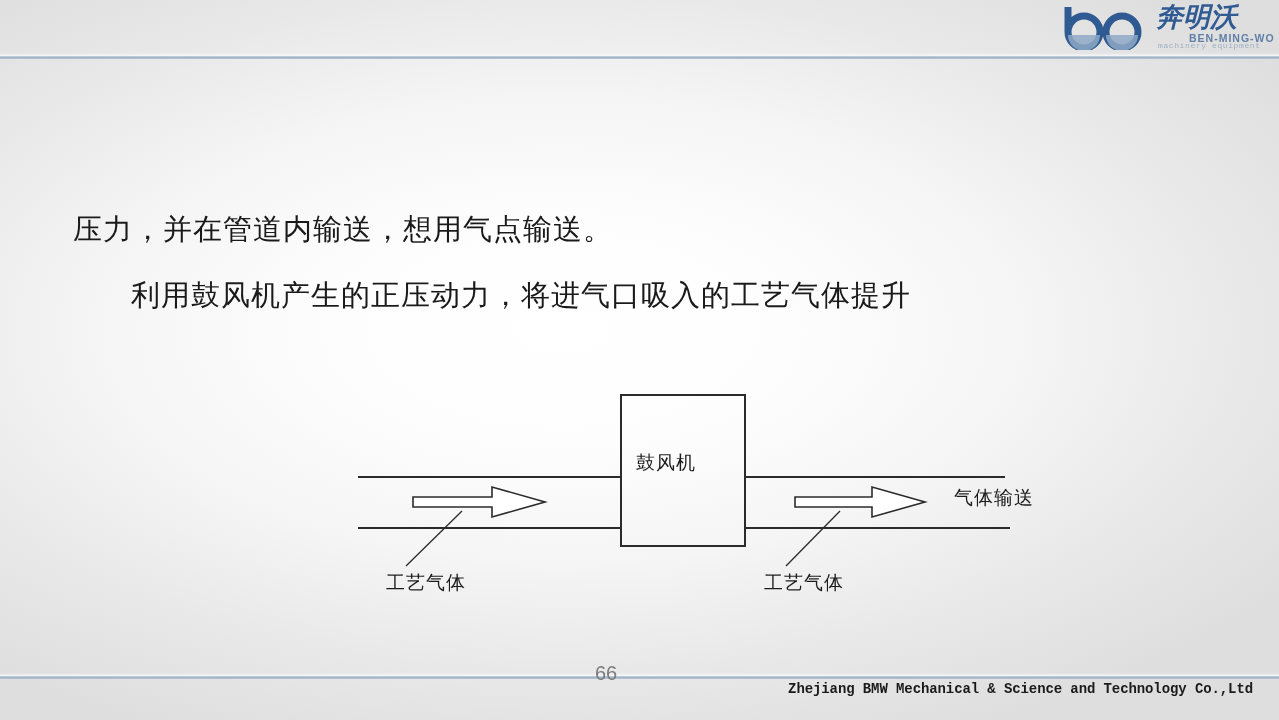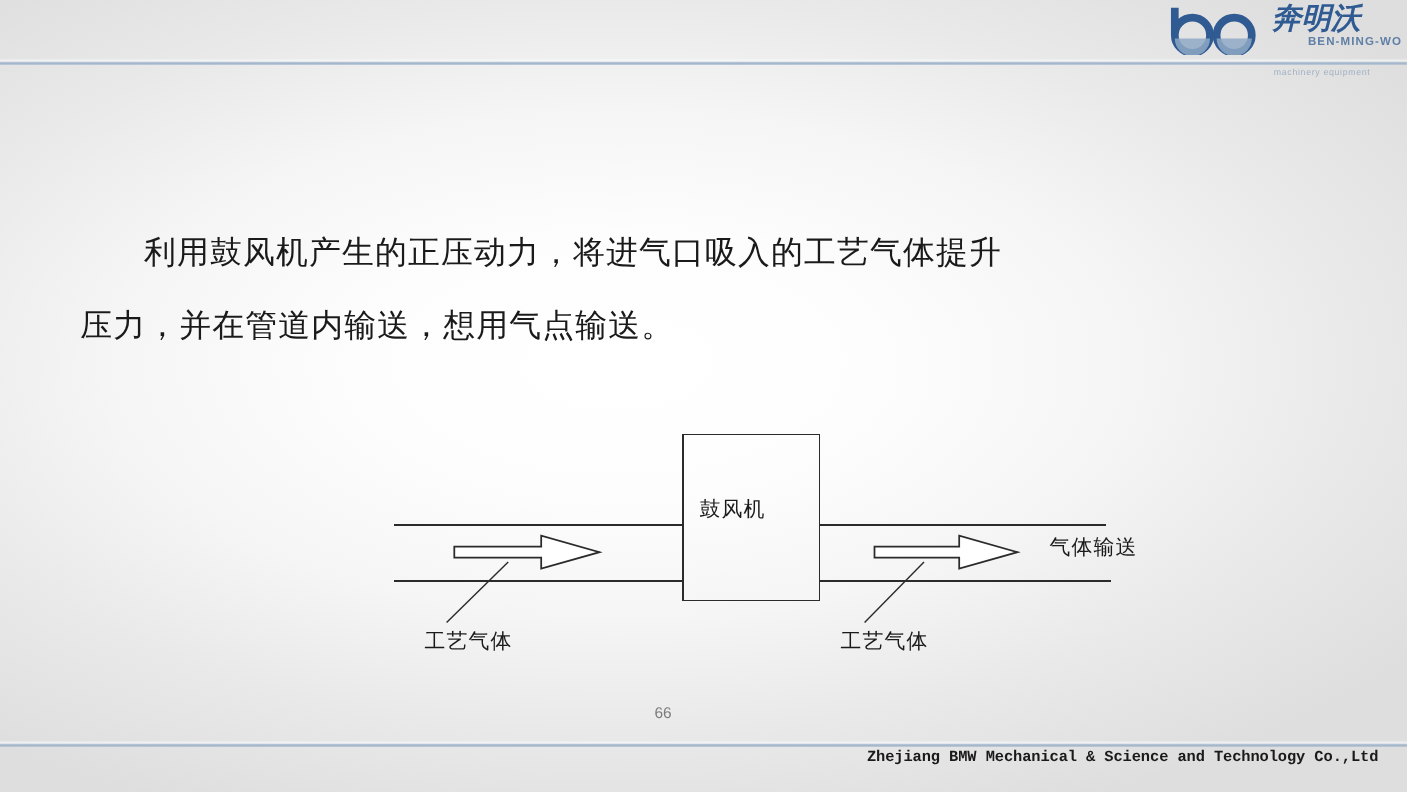--- a/index.html
+++ b/index.html
@@ -77,26 +77,26 @@
     font-weight: bold;
     color: #5f7fa6;
     letter-spacing: 1.0px;
     white-space: nowrap;
     font-family: "Liberation Sans", sans-serif;
     padding-left: 32px;
   }
   .logo-sub {
     position: absolute;
     left: 102px;
-    top: 59px;
+    top: 39px;
     font-size: 8px;
     color: #9fb0c4;
     letter-spacing: 0.6px;
     white-space: nowrap;
-    font-family: Liberation Sans, sans-serif;
+    font-family: Liberation Mono, monospace;
   }
 
   
   .slide-title {
     position: absolute;
     left: 52px;
     top: 81px;
     font-size: 30px;
     font-weight: bold;
     font-style: italic;
@@ -156,22 +156,22 @@
     position: absolute;
     left: 0;
     top: 673px;
     width: 1279px;
     height: 3px;
     background: linear-gradient(to bottom, rgba(255,255,255,0) 0%, rgba(250,251,253,0.85) 100%);
   }
   .page-number {
     position: absolute;
     left: 595px;
-    top: 640px;
-    font-size: 14px;
+    top: 662px;
+    font-size: 20px;
     color: #7b7b7b;
     font-family: "Liberation Sans", sans-serif;
   }
   .footer-company {
     position: absolute;
     right: 26px;
     top: 681px;
     font-size: 14px;
     font-weight: bold;
     color: #1a1a1a;
@@ -195,22 +195,22 @@
       <path d="M10 30 A16 16 0 0 0 26 46 A16 16 0 0 0 42 30 Z" fill="#8fa9c6" opacity="0.85"></path>
       <path d="M48 30 A16 16 0 0 0 64 46 A16 16 0 0 0 80 30 Z" fill="#8fa9c6" opacity="0.85"></path>
     </svg>
     <div class="logo-zh">奔明沃</div>
     <div class="logo-en">BEN-MING-WO</div>
     <div class="logo-sub">machinery equipment</div>
   </div>
 
 
   <div class="body-text">
+    <span class="body-line">压力，并在管道内输送，想用气点输送。</span>
     <span class="body-line indent">利用鼓风机产生的正压动力，将进气口吸入的工艺气体提升</span>
-    <span class="body-line">压力，并在管道内输送，想用气点输送。</span>
   </div>
 
   <svg id="diagram" viewBox="0 0 1279 720">
     <g stroke="#2b2b2b" stroke-width="1.6" fill="none" shape-rendering="crispEdges">
 
       <line x1="358" y1="477" x2="621" y2="477"></line>
       <line x1="358" y1="528" x2="621" y2="528"></line>
 
       <line x1="745" y1="477" x2="1005" y2="477"></line>
       <line x1="745" y1="528" x2="1010" y2="528"></line>

